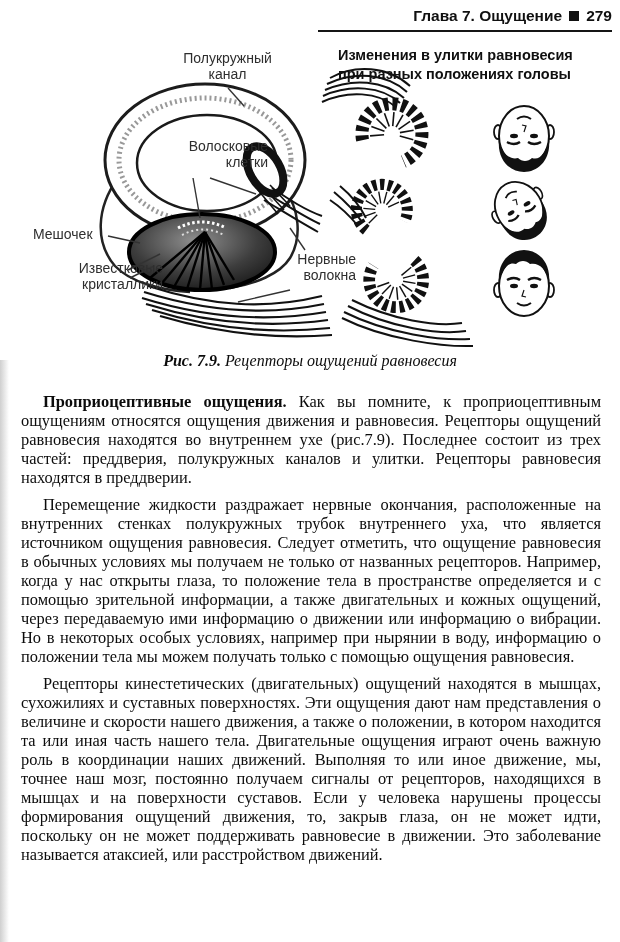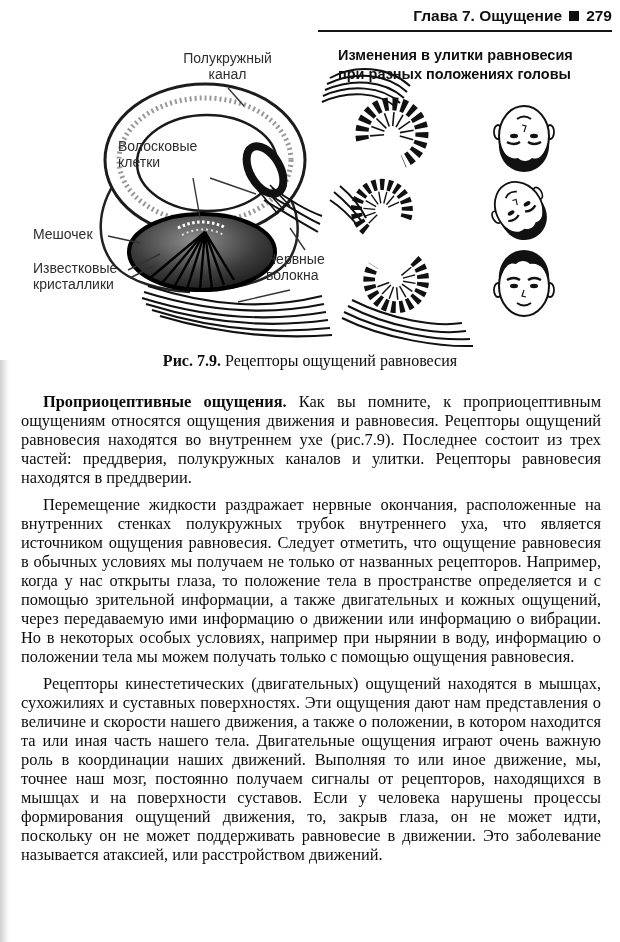--- a/index.html
+++ b/index.html
@@ -15,35 +15,35 @@
   .header{
     position:absolute;top:7px;right:8px;display:flex;align-items:center;gap:7px;
     font-family:"Liberation Sans",sans-serif;font-weight:bold;font-size:15.5px;color:#101010;
   }
   .header .sq{width:10px;height:10px;background:#101010;display:inline-block;}
   .header-rule{position:absolute;top:30px;left:318px;right:8px;height:2px;background:#151515;}
   
   .fig-svg{position:absolute;left:0;top:38px;}
   .fig-label{
     position:absolute;font-family:"Liberation Sans",sans-serif;font-size:14px;
-    color:#2e2e2e;line-height:1.15;white-space:pre-line;z-index:3;
+    color:#2e2e2e;line-height:1.15;white-space:pre-line;z-index:3;text-align:right;
   }
   .fl-canal{left:150px;top:50px;width:155px;text-align:center;}
-  .fl-hair{left:118px;top:138px;width:150px;text-align:left;}
+  .fl-hair{left:118px;top:138px;width:150px;text-align:right;}
   .fl-sac{left:33px;top:226px;}
   .fl-cryst{left:33px;top:260px;width:130px;}
   .fl-nerve{left:266px;top:251px;width:90px;}
   .fig-right-title{
     position:absolute;left:338px;top:46px;width:278px;z-index:3;
     font-family:"Liberation Sans",sans-serif;font-weight:bold;font-size:14.5px;
     color:#101010;line-height:1.3;white-space:pre-line;
   }
   .caption{
     position:absolute;top:352px;left:0;width:100%;text-align:center;
-    font-size:16px;color:#0c0c0c;
+    font-size:16px;font-style:italic;color:#0c0c0c;
   }
   .caption .cap-num{font-weight:bold;}
   
   .bodytext{
     position:absolute;top:384px;left:13px;right:11px;
     font-size:16.4px;line-height:19px;text-align:justify;
     hyphens:auto;-webkit-hyphens:auto;
   }
   .bodytext p{margin:8px;text-indent:22px;}
   .lead{font-weight:bold;}

